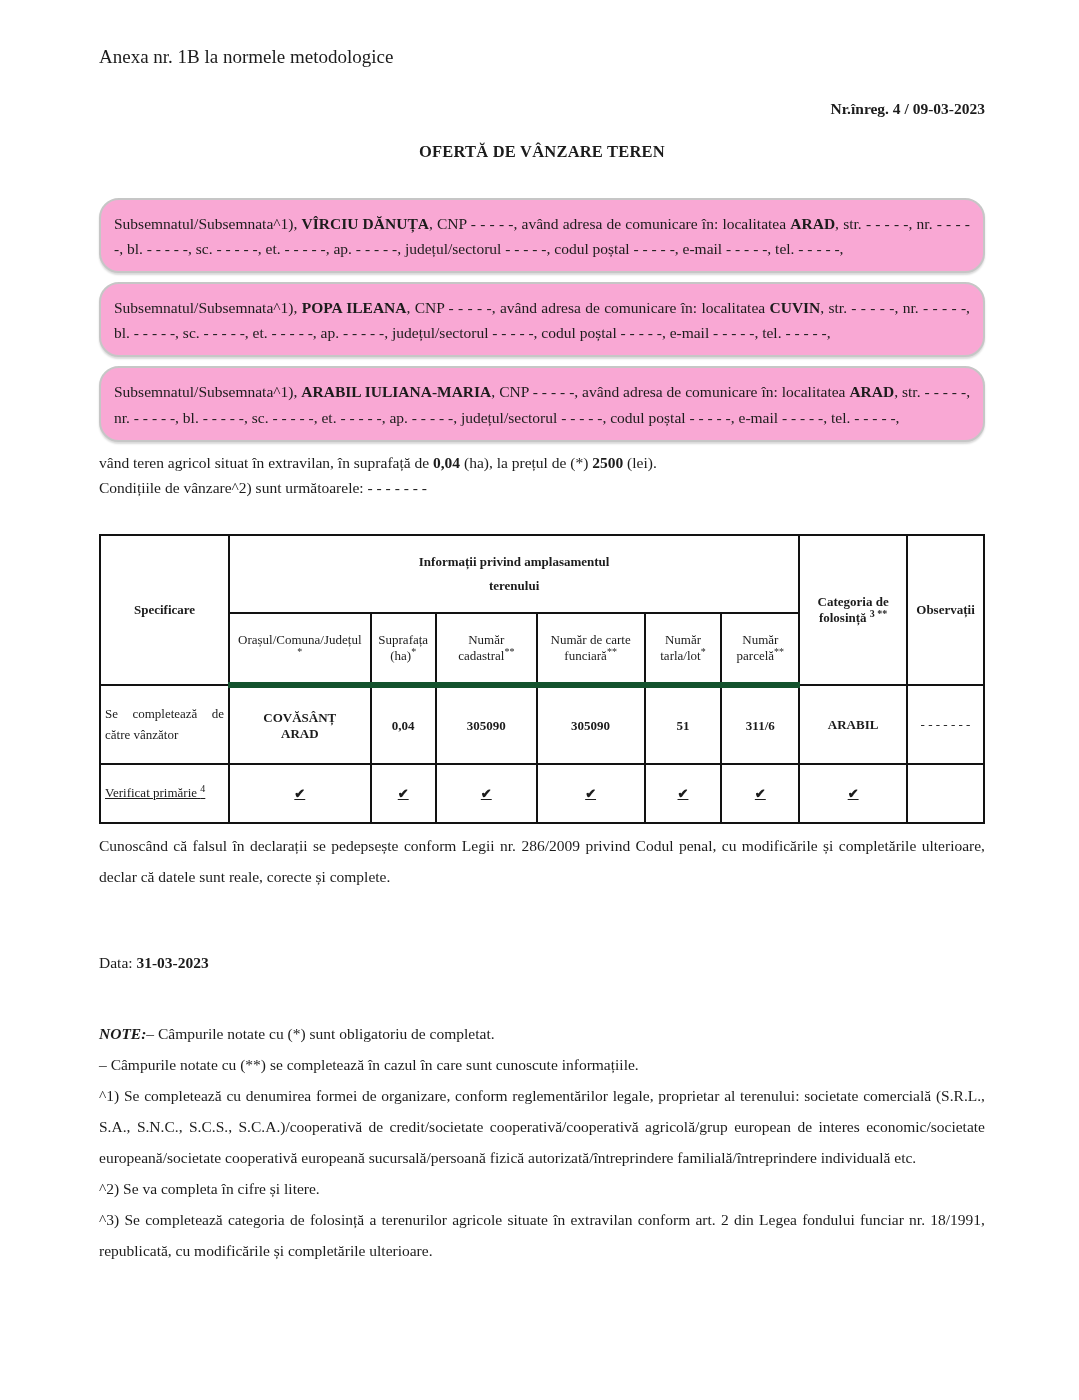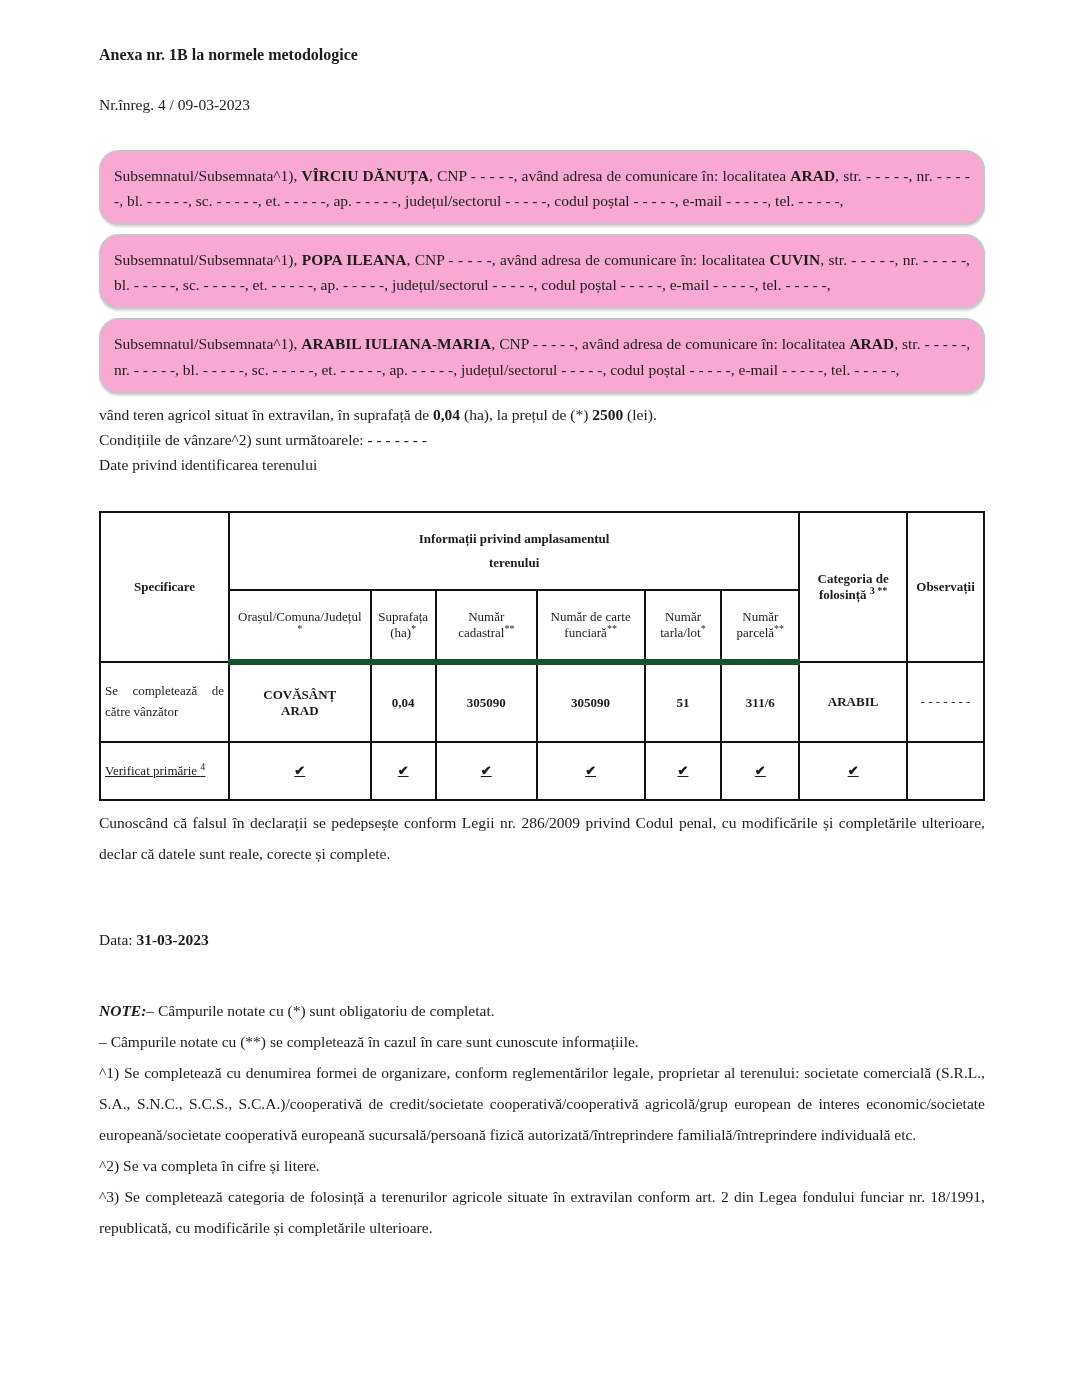--- a/index.html
+++ b/index.html
@@ -10,27 +10,27 @@
     font-family: "Liberation Serif", "DejaVu Serif", serif;
     color: #1c1c1c;
     position: relative;
     overflow: hidden;
   }
   .page {
     padding: 46px 94px 0 99px;
     width: 1079px;
   }
   .annex {
-    font-size: 16px;
-    font-weight: bold;
+    font-size: 19px;
   }
   .reg {
     margin-top: 32px;
-    text-align: left;
-    font-size: 15.5px;
+    text-align: right;
+    font-size: 15.5px;
+    font-weight: bold;
   }
   .title {
     margin-top: 24px;
     text-align: center;
     font-size: 16.5px;
     font-weight: bold;
     letter-spacing: 0.2px;
   }
   .seller-box {
     margin-top: 9px;
@@ -104,37 +104,37 @@
   }
   .note-label { font-weight: bold; font-style: italic; }
 </style>
 </head>
 <body>
 
 <div class="page">
 
   <div class="annex">Anexa nr. 1B la normele metodologice</div>
   <div class="reg">Nr.înreg. 4 / 09-03-2023</div>
+  <div class="title">OFERTĂ DE VÂNZARE TEREN</div>
 
   <div class="seller-box first">
     <p class="box-text"><span>Subsemnatul/Subsemnata^1), </span><b>VÎRCIU DĂNUȚA</b><span>, CNP - - - - -, având adresa de comunicare în: localitatea </span><b>ARAD</b><span>, str. - - - - -, nr. - - - - -, bl. - - - - -, sc. - - - - -, et. - - - - -, ap. - - - - -, județul/sectorul - - - - -, codul poștal - - - - -, e-mail - - - - -, tel. - - - - -,</span></p>
   </div>
 
   <div class="seller-box">
     <p class="box-text"><span>Subsemnatul/Subsemnata^1), </span><b>POPA ILEANA</b><span>, CNP - - - - -, având adresa de comunicare în: localitatea </span><b>CUVIN</b><span>, str. - - - - -, nr. - - - - -, bl. - - - - -, sc. - - - - -, et. - - - - -, ap. - - - - -, județul/sectorul - - - - -, codul poștal - - - - -, e-mail - - - - -, tel. - - - - -,</span></p>
   </div>
 
   <div class="seller-box">
     <p class="box-text"><span>Subsemnatul/Subsemnata^1), </span><b>ARABIL IULIANA-MARIA</b><span>, CNP - - - - -, având adresa de comunicare în: localitatea </span><b>ARAD</b><span>, str. - - - - -, nr. - - - - -, bl. - - - - -, sc. - - - - -, et. - - - - -, ap. - - - - -, județul/sectorul - - - - -, codul poștal - - - - -, e-mail - - - - -, tel. - - - - -,</span></p>
   </div>
 
   <div class="sale-block">
     <p class="line"><span>vând teren agricol situat în extravilan, în suprafață de </span><b>0,04</b><span> (ha), la prețul de (*) </span><b>2500</b><span> (lei).</span></p>
     <p class="line">Condițiile de vânzare^2) sunt următoarele: - - - - - - -</p>
-    <p class="line">Date privind identificarea terenului</p>
   </div>
 
   <table class="land-table">
     <colgroup>
       <col style="width:14.6%">
       <col style="width:16.0%">
       <col style="width:7.4%">
       <col style="width:11.4%">
       <col style="width:12.2%">
       <col style="width:8.7%">

